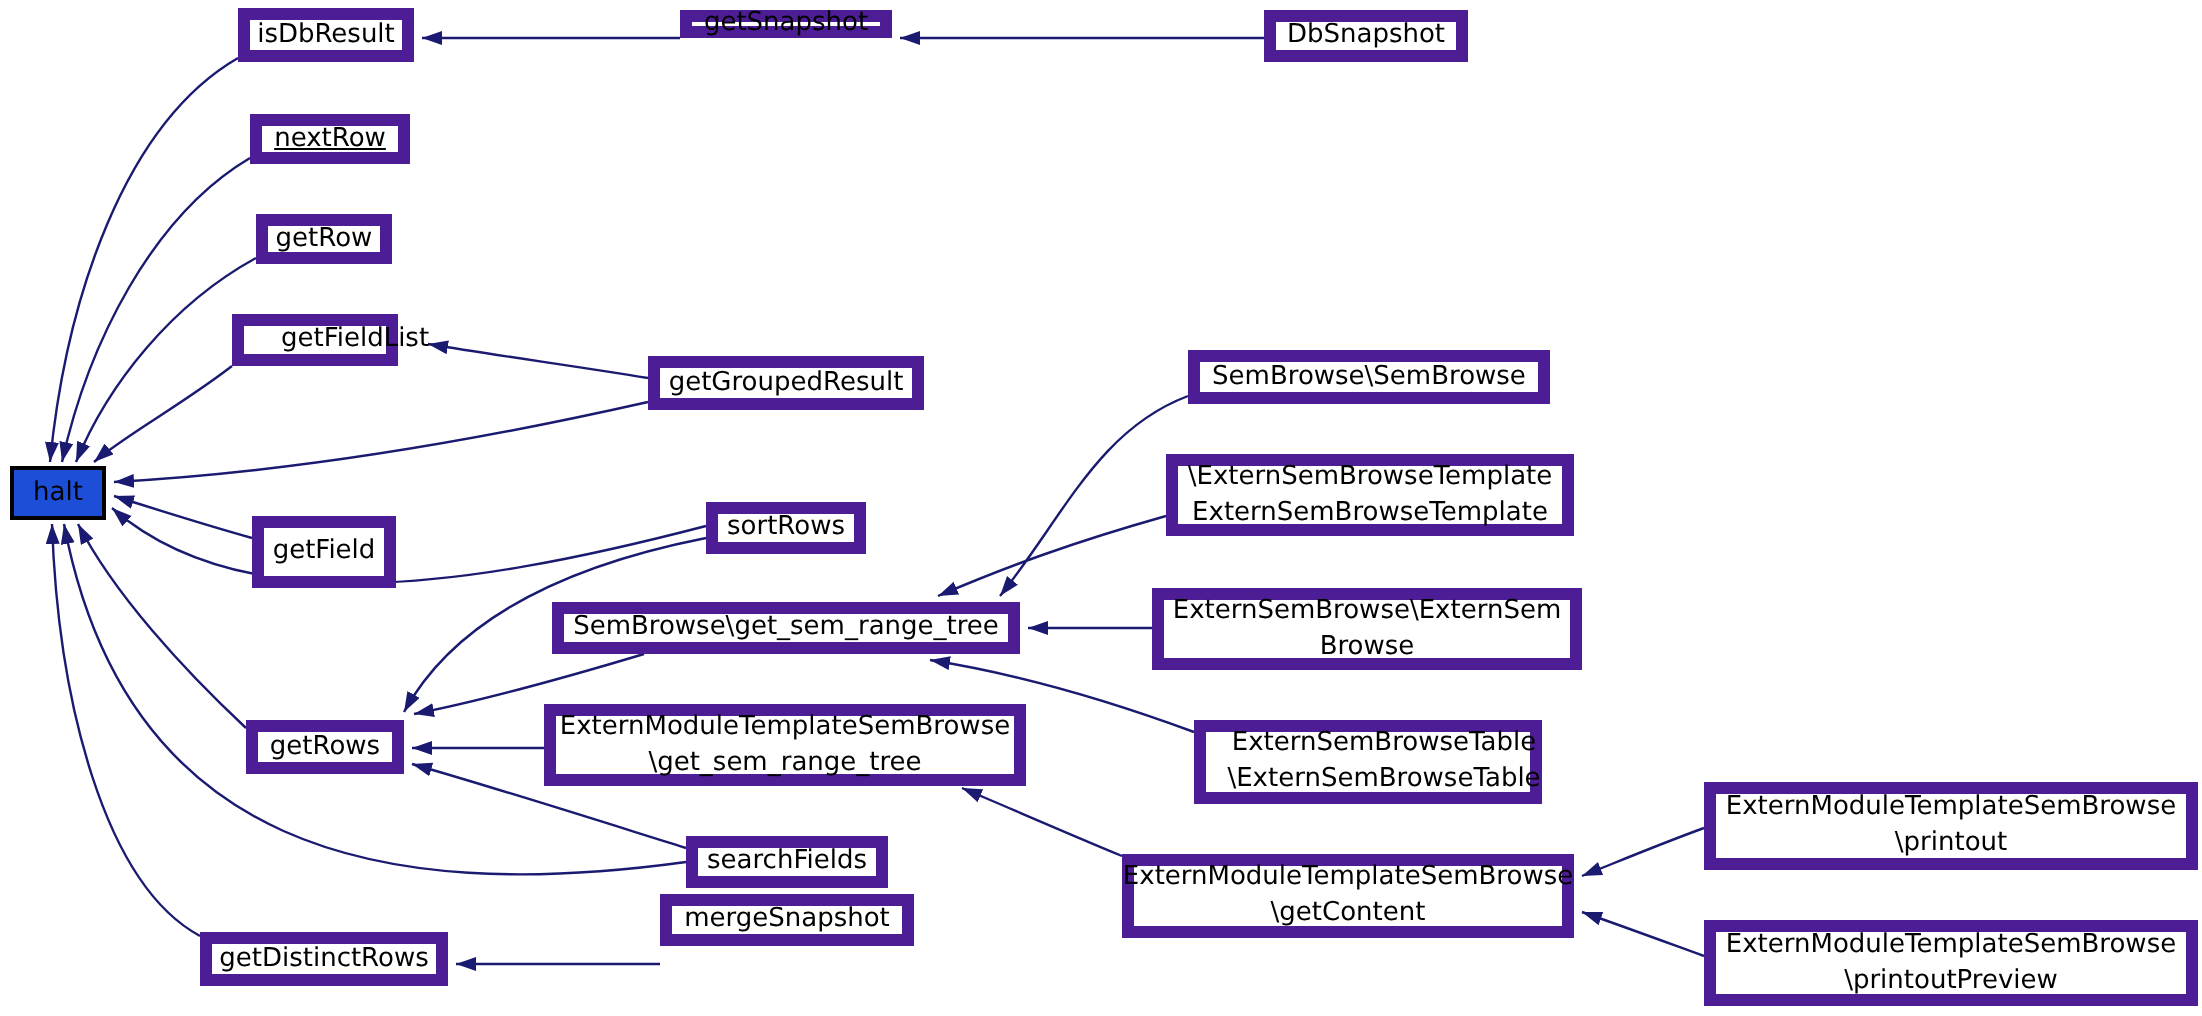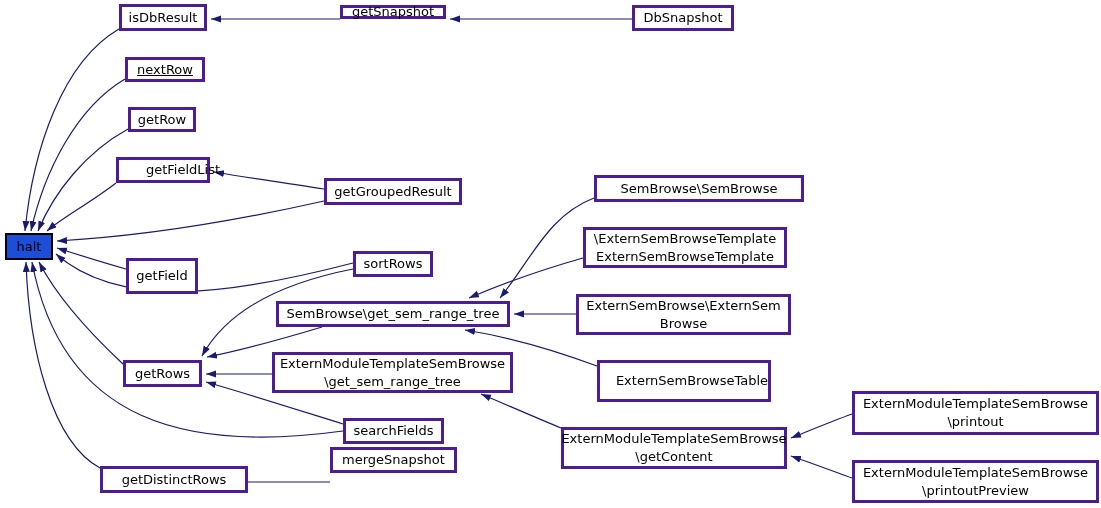--- a/index.html
+++ b/index.html
@@ -8,21 +8,21 @@
     width:1101px;height:508px;
     background:#ffffff;
     font-family:"DejaVu Sans","Liberation Sans",sans-serif;
     overflow:hidden;
   }
   #edge-layer{position:absolute;left:0;top:0;width:1101px;height:508px;}
   .node{
     position:absolute;
     box-sizing:border-box;
     background:#ffffff;
-    border:3px solid #4c1d95;
+    border:6px solid #4c1d95;
     display:flex;
     flex-direction:column;
     align-items:center;
     justify-content:center;
     text-align:center;
     font-size:13px;
     line-height:18px;
     color:#000000;
     white-space:nowrap;
     cursor:pointer;
@@ -78,30 +78,30 @@
       </div>
       <div class="node" style="left: 119px; top: 4px; width: 88px; height: 27px;">
         <div class="line">isDbResult</div>
       </div>
       <div class="node" style="left: 125px; top: 57px; width: 80px; height: 25px; text-decoration: underline;">
         <div class="line">nextRow</div>
       </div>
       <div class="node" style="left: 128px; top: 107px; width: 68px; height: 25px;">
         <div class="line">getRow</div>
       </div>
-      <div class="node" style="left: 116px; top: 157px; width: 94px; height: 26px; padding-left: 40px;">
+      <div class="node" style="left: 116px; top: 157px; width: 83px; height: 26px; padding-left: 40px;">
         <div class="line">getFieldList</div>
       </div>
       <div class="node" style="left: 126px; top: 258px; width: 72px; height: 36px;">
         <div class="line">getField</div>
       </div>
       <div class="node" style="left: 123px; top: 360px; width: 79px; height: 27px;">
         <div class="line">getRows</div>
       </div>
-      <div class="node" style="left: 100px; top: 466px; width: 148px; height: 27px;">
+      <div class="node" style="left: 100px; top: 466px; width: 124px; height: 27px;">
         <div class="line">getDistinctRows</div>
       </div>
       <div class="node" style="left: 340px; top: 5px; width: 106px; height: 14px; justify-content: center;">
         <div class="line">getSnapshot</div>
       </div>
       <div class="node" style="left: 632px; top: 5px; width: 102px; height: 26px;">
         <div class="line">DbSnapshot</div>
       </div>
       <div class="node" style="left: 324px; top: 178px; width: 138px; height: 27px;">
         <div class="line">getGroupedResult</div>
@@ -115,33 +115,34 @@
       <div class="node" style="left: 272px; top: 352px; width: 241px; height: 41px;">
         <div class="line">ExternModuleTemplateSemBrowse</div>
         <div class="line">\get_sem_range_tree</div>
       </div>
       <div class="node" style="left: 343px; top: 418px; width: 101px; height: 26px;">
         <div class="line">searchFields</div>
       </div>
       <div class="node" style="left: 330px; top: 447px; width: 127px; height: 26px;">
         <div class="line">mergeSnapshot</div>
       </div>
-      <div class="node" style="left: 594px; top: 175px; width: 210px; height: 27px;">
+      <div class="node" style="left: 594px; top: 175px; width: 181px; height: 27px;">
         <div class="line">SemBrowse\SemBrowse</div>
       </div>
       <div class="node" style="left: 583px; top: 227px; width: 204px; height: 41px;">
         <div class="line">\ExternSemBrowseTemplate</div>
         <div class="line">ExternSemBrowseTemplate</div>
       </div>
       <div class="node" style="left: 576px; top: 294px; width: 215px; height: 41px;">
         <div class="line">ExternSemBrowse\ExternSem</div>
         <div class="line">Browse</div>
       </div>
       <div class="node" style="left: 597px; top: 360px; width: 174px; height: 42px; padding-left: 16px;">
         <div class="line">ExternSemBrowseTable</div>
+        <div class="line">\ExternSemBrowseTable</div>
       </div>
       <div class="node" style="left: 561px; top: 427px; width: 226px; height: 42px;">
         <div class="line">ExternModuleTemplateSemBrowse</div>
         <div class="line">\getContent</div>
       </div>
       <div class="node" style="left: 852px; top: 391px; width: 247px; height: 44px;">
         <div class="line">ExternModuleTemplateSemBrowse</div>
         <div class="line">\printout</div>
       </div>
       <div class="node" style="left: 852px; top: 460px; width: 247px; height: 43px;">

